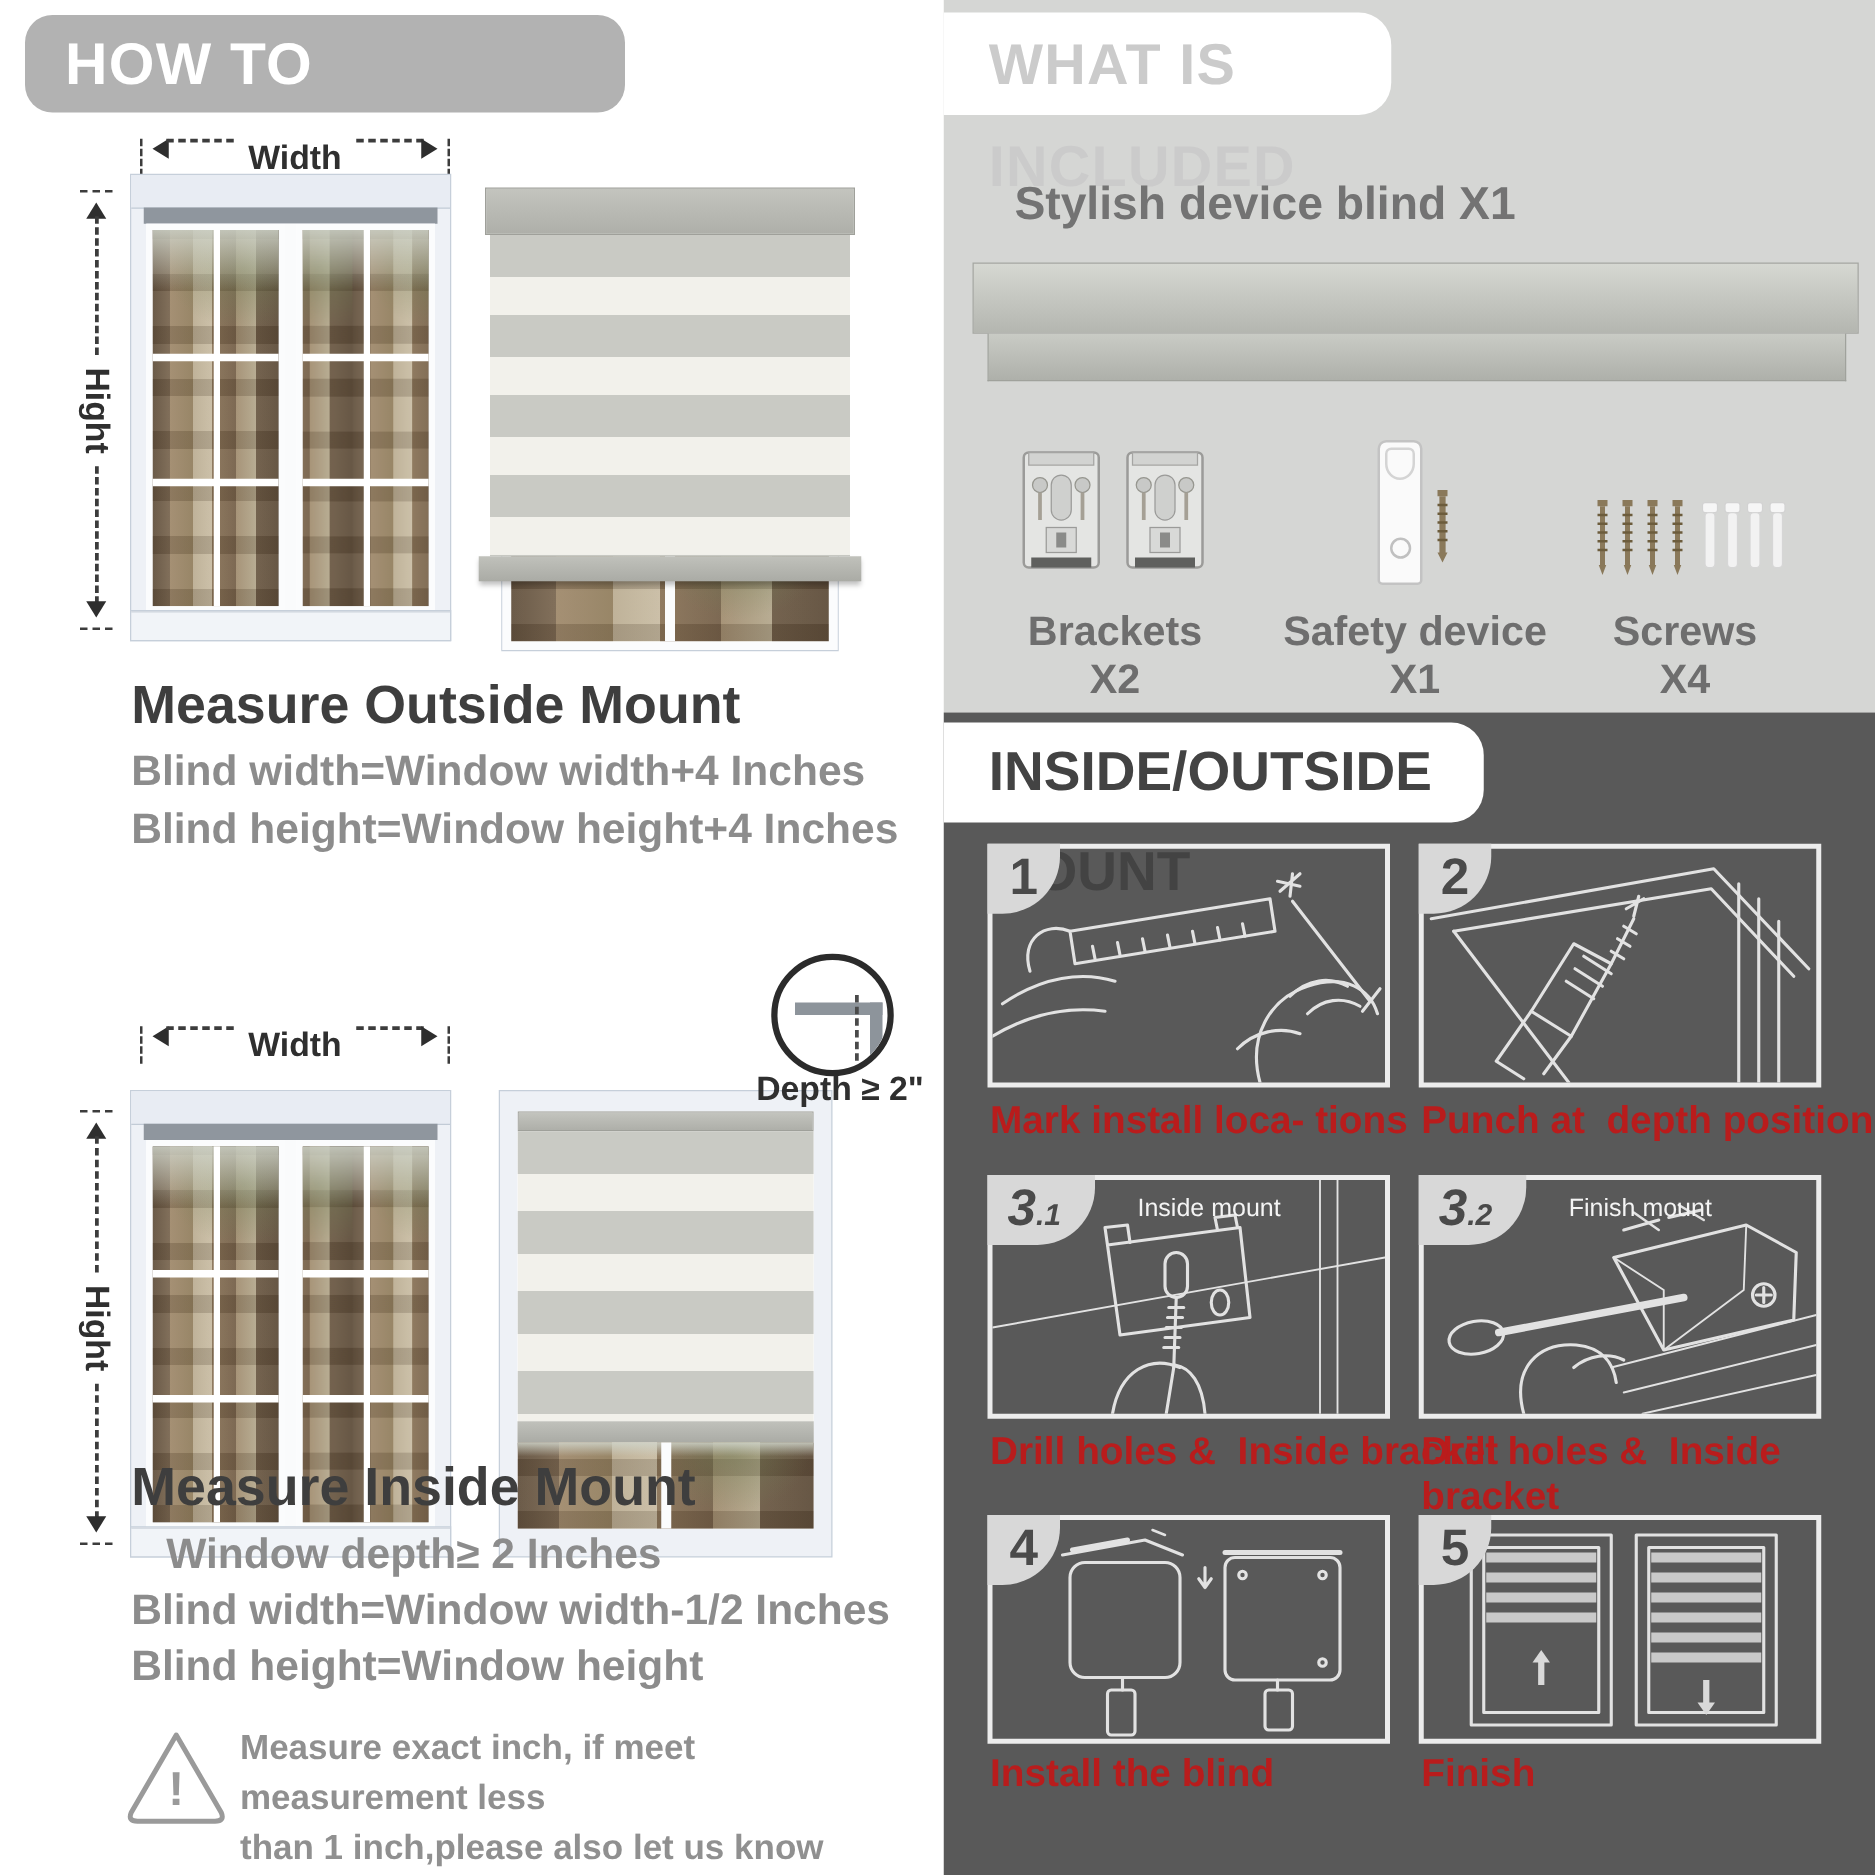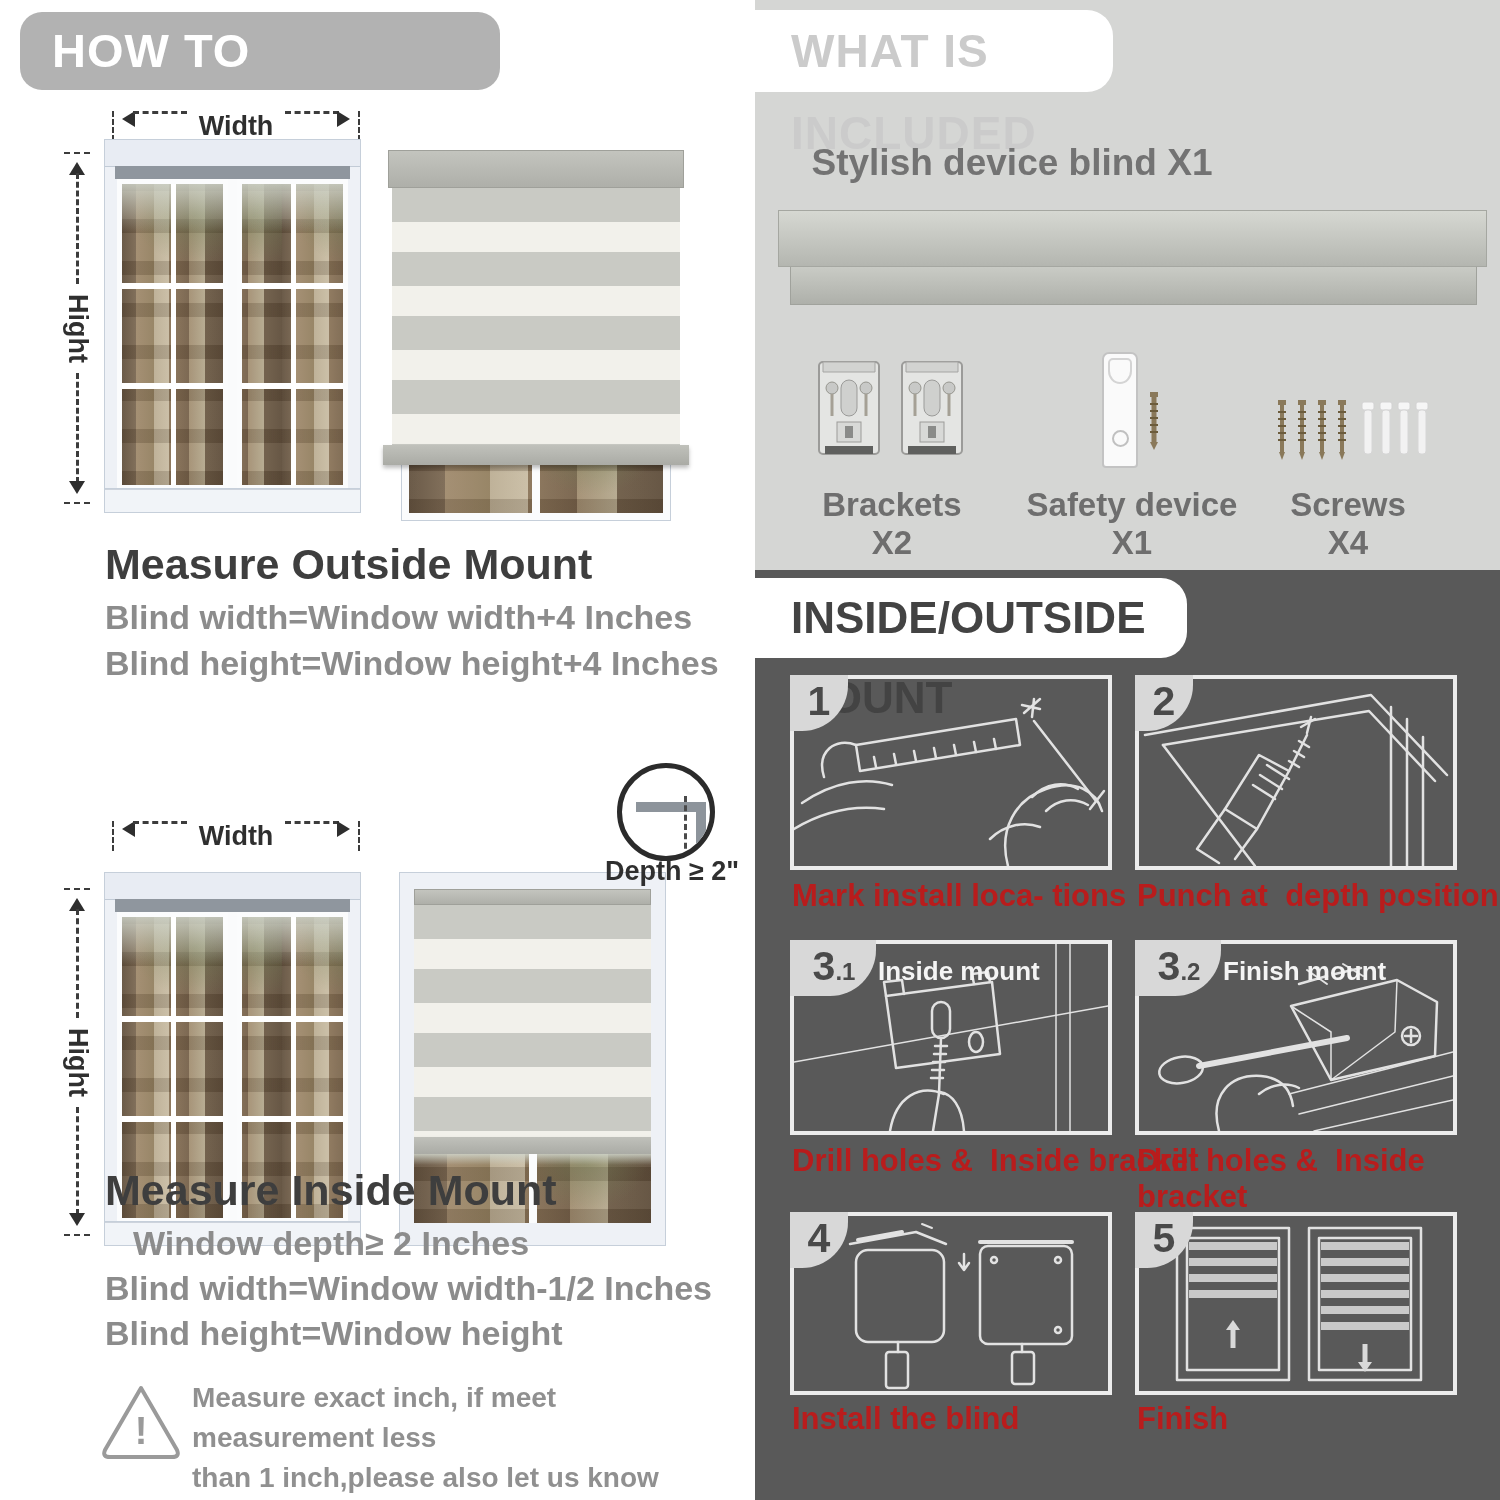--- a/index.html
+++ b/index.html
@@ -75,23 +75,23 @@
   .safety .notch{position:absolute;left:4px;top:4px;right:4px;height:22px;border:2px solid #d4d4d4;border-radius:5px 5px 50% 50%;}
   .safety .hole{position:absolute;left:50%;top:68%;width:13px;height:13px;margin-left:-8px;border:2px solid #c0c0c0;border-radius:50%;}
 
   .dark-sec{left:755px;top:570px;width:745px;height:930px;background:#595959;}
   .iom-header{left:755px;top:578px;width:432px;height:80px;background:#ffffff;border-radius:0 26px 26px 0;
     color:#434343;font-size:44px;font-weight:bold;line-height:80px;padding-left:36px;box-sizing:border-box;}
 
   .panel{box-sizing:border-box;border:4px solid #ececec;}
   .badge{position:absolute;left:-4px;top:-4px;width:58px;height:56px;background:#d8d8d8;
     border-radius:0 0 46px 0;color:#4a4a4a;font-size:41px;font-weight:bold;line-height:52px;text-align:center;}
-  .badge.wide{width:86px;text-align:center;padding-left:2px;box-sizing:border-box;}
+  .badge.wide{width:86px;text-align:left;padding-left:16px;box-sizing:border-box;font-style:italic;}
   .badge .sub{font-size:24px;font-weight:bold;}
-  .ptitle{position:absolute;left:84px;top:12px;color:#f4f4f4;font-size:26px;font-weight:bold;}
+  .ptitle{position:absolute;left:116px;top:12px;color:#f4f4f4;font-size:20px;font-weight:normal;}
   .caption{color:#b91c1c;font-size:31px;font-weight:bold;white-space:pre-wrap;}
   .lineart{position:absolute;inset:0;width:100%;height:100%;}
 </style>
 </head>
 <body>
 
 <div class="canvas">
 
   <div class="abs htm-header">
     <span>HOW TO MEASURE</span>

